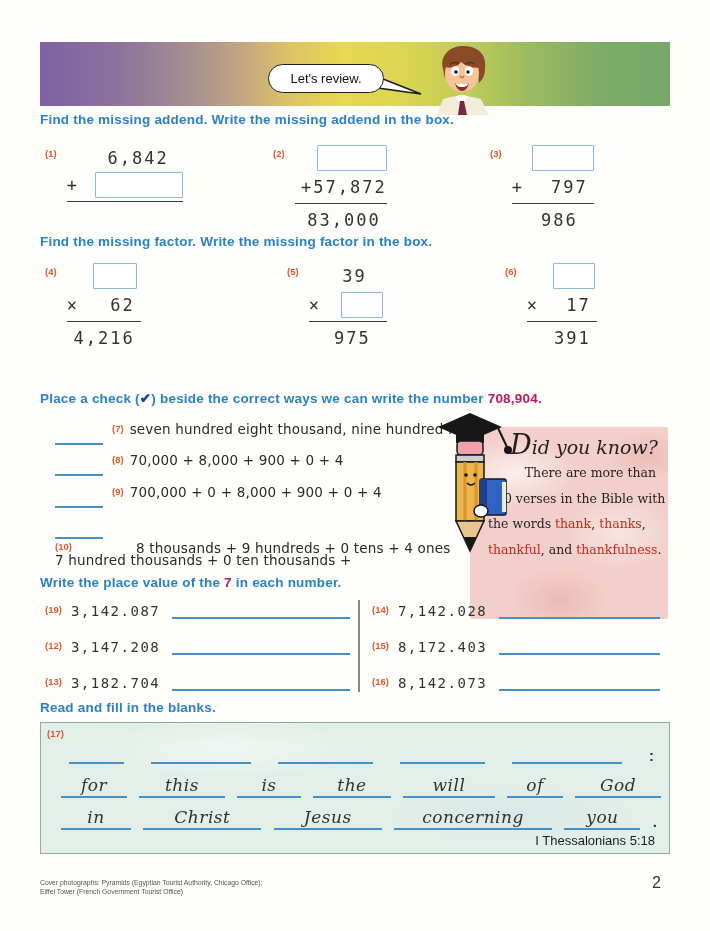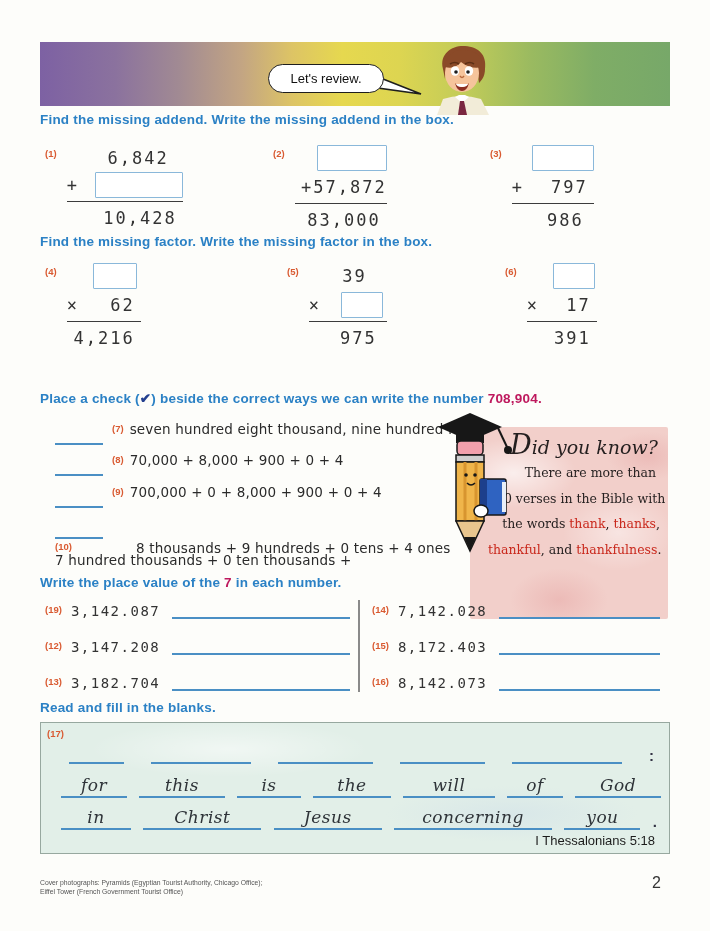--- a/index.html
+++ b/index.html
@@ -24,21 +24,21 @@
   .prob { display:flex; align-items:flex-start; }
   .plabel { color:#d95a31; font-size:9.5px; font-weight:bold; flex:none; }
   .prob .plabel { margin-right:10px; margin-top:4px; }
   .stack { display:flex; flex-direction:column; }
   .prow { display:flex; justify-content:flex-end; align-items:center; height:27px; }
   .prow.between { justify-content:space-between; }
   .hand { font-family:"DejaVu Sans Mono",monospace; color:#333; }
   .num { font-size:17px; letter-spacing:2px; }
   .ansbox { border:1.6px solid #8ab8da; background:#fff; height:26px; display:inline-block; border-radius:1px; }
   .hrule { border-top:1.9px solid #3c3c3c; margin-top:3px; margin-bottom:2px; }
-  .mr6 { margin-right:6px; } .mr10 { margin-right:10px; } .mr14 { margin-right:14px; } .mr20 { margin-right:20px; }
+  .mr6 { margin-right:6px; } .mr10 { margin-right:16px; } .mr14 { margin-right:14px; } .mr20 { margin-right:20px; }
 
   
   .checkitem { display:flex; align-items:flex-start; }
   .cblank { width:48px; height:15px; border-bottom:2px solid #4a8fc4; margin-right:9px; flex:none; }
   .checkitem .plabel { margin:2px 6px 0 0; }
   .ctext { font-family:"DejaVu Sans",sans-serif; font-size:13.5px; color:#2a2a2a; letter-spacing:.2px; white-space:nowrap; }
 
   
   .dyk { left:470px; top:427px; width:198px; height:192px; border-radius:2px;
     background:
@@ -112,23 +112,20 @@
   <span class="plabel">(1)</span>
   <div class="stack" style="width:116px;">
     <div class="prow">
         <span class="hand num mr14">6,842</span>
       </div>
     <div class="prow between">
         <span class="hand num">+</span>
         <span class="ansbox" style="width:88px;"></span>
       </div>
     <div class="hrule"></div>
-    <div class="prow">
-        <span class="hand num mr6">10,428</span>
-      </div>
   </div>
 </div>
 
 <div class="abs prob" style="left:273px; top:144px;">
   <span class="plabel">(2)</span>
   <div class="stack" style="width:92px;">
     <div class="prow">
         <span class="ansbox" style="width:70px;"></span>
       </div>
     <div class="prow" style="margin-top:2px;">
@@ -237,21 +234,21 @@
   <span class="ctext">7 hundred thousands + 0 ten thousands +</span>
 </div>
 <div class="abs ctext" style="left:136px; top:540px;">8 thousands + 9 hundreds + 0 tens + 4 ones</div>
 
 <div class="abs dyk">
   <div class="dyk-title">
     <span class="dyk-D">D</span><span>id you know?</span>
   </div>
   <div class="dyk-line r">There are more than</div>
   <div class="dyk-line" style="padding-left:8px;">100 verses in the Bible with</div>
-  <div class="dyk-line" style="padding-left:8px;text-align:right;">
+  <div class="dyk-line" style="padding-left:8px;">
     <span>the words </span><span class="red">thank</span><span>, </span><span class="red">thanks</span><span>,</span>
   </div>
   <div class="dyk-line" style="padding-left:8px;">
     <span class="red">thankful</span><span>, and </span><span class="red">thankfulness</span><span>.</span>
   </div>
 </div>
 <svg class="abs pencil" width="86" height="142" viewBox="0 0 86 142">
   <polygon points="42,2 74,16 42,30 10,16" fill="#171717"></polygon>
   <rect x="28" y="20" width="28" height="12" fill="#171717"></rect>
   <line x1="70" y1="17" x2="79" y2="36" stroke="#171717" stroke-width="2"></line>

